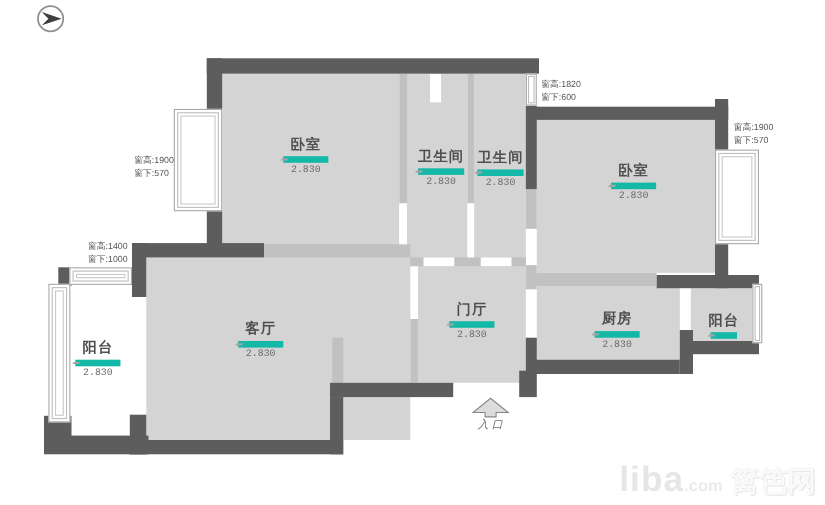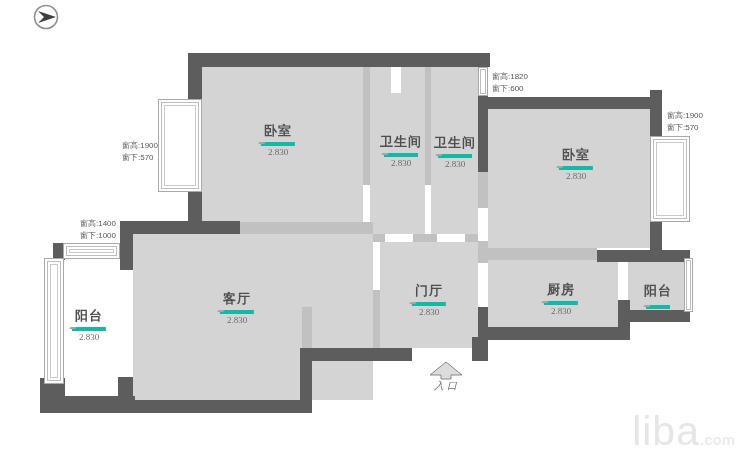--- a/index.html
+++ b/index.html
@@ -18,26 +18,26 @@
   .wall{position:absolute;background:var(--wall);}
   .part{position:absolute;background:var(--part);}
   .gap{position:absolute;background:#fff;}
   .win{position:absolute;background:#fff;border:1px solid #a9a9a9;box-sizing:border-box;}
   .win::before{content:"";position:absolute;inset:2px;border:1px solid #bdbdbd;}
   .win::after{content:"";position:absolute;inset:5px;border:1px solid #c9c9c9;}
   .win.thin::before{inset:1px;}
   .win.thin::after{display:none;}
   .room-label{position:absolute;text-align:center;transform:translateX(-50%);color:var(--text);white-space:nowrap;}
   .room-name{font-size:13px;font-weight:600;letter-spacing:1px;}
-  .room-elev{display:inline-block;font-size:9px;font-family:Liberation Serif, serif;color:#6b6b6b;border-top:4px solid #14b8a6;padding:1px 7px 0;margin-top:2px;position:relative;min-width:10px;min-height:4px;}
+  .room-elev{display:inline-block;font-size:9px;font-family:Liberation Mono, monospace;color:#6b6b6b;border-top:6px solid #14b8a6;padding:1px 7px 0;margin-top:2px;position:relative;min-width:10px;min-height:4px;}
   .room-elev::before{content:"";position:absolute;top:-4px;left:-2px;width:6px;height:2px;background:#a5a5a5;transform:skewX(-35deg);}
   .win-ann{position:absolute;font-size:8px;line-height:1.5;color:var(--ann);white-space:nowrap;}
   .entry-label{position:absolute;font-size:10px;letter-spacing:3px;color:#6e6e6e;transform:translateX(-50%);}
   #watermark{position:absolute;right:8px;bottom:4px;display:flex;align-items:baseline;user-select:none;}
-  #wm-liba{font-size:41px;font-weight:normal;color:var(--wm);letter-spacing:1px;}
+  #wm-liba{font-size:32px;font-weight:bold;color:var(--wm);letter-spacing:1px;}
   #wm-com{font-size:15px;font-weight:bold;color:#ebebeb;margin-right:7px;}
   #wm-cn{font-size:26px;font-weight:bold;color:#fafafa;text-shadow:0 0 1px #dedede, 1px 1px 0 #e8e8e8;}
 </style>
 </head>
 <body>
 
 <div id="plan">
 
   <div class="fill" style="left:202px;top:67px;width:161px;height:158px;"></div>
   <div class="fill" style="left:370px;top:67px;width:55px;height:175px;"></div>
@@ -107,21 +107,21 @@
     <div class="room-elev">2.830</div>
   </div>
   <div class="room-label" style="left:576px;top:146px;">
     <div class="room-name">卧室</div>
     <div class="room-elev">2.830</div>
   </div>
   <div class="room-label" style="left:237px;top:290px;">
     <div class="room-name">客厅</div>
     <div class="room-elev">2.830</div>
   </div>
-  <div class="room-label" style="left:429px;top:282px;">
+  <div class="room-label" style="left:429px;top:272px;">
     <div class="room-name">门厅</div>
     <div class="room-elev">2.830</div>
   </div>
   <div class="room-label" style="left:561px;top:281px;">
     <div class="room-name">厨房</div>
     <div class="room-elev">2.830</div>
   </div>
   <div class="room-label" style="left:658px;top:282px;">
     <div class="room-name">阳台</div>
     <div class="room-elev"></div>
@@ -154,15 +154,16 @@
   </svg>
 
   <svg class="abs" style="left:428px;top:361px;" width="36" height="20" viewBox="0 0 36 20">
     <polygon points="18,1 34,14 23,14 23,18 13,18 13,14 2,14" fill="#dcdcdc" stroke="#888888" stroke-width="1"></polygon>
   </svg>
   <div class="entry-label" style="left:447px;top:379px;font-style:italic;">入口</div>
 
   <div id="watermark">
     <span id="wm-liba">liba</span>
     <span id="wm-com">.com</span>
+    <span id="wm-cn">篱笆网</span>
   </div>
 
 </div>
 
 </body></html>

